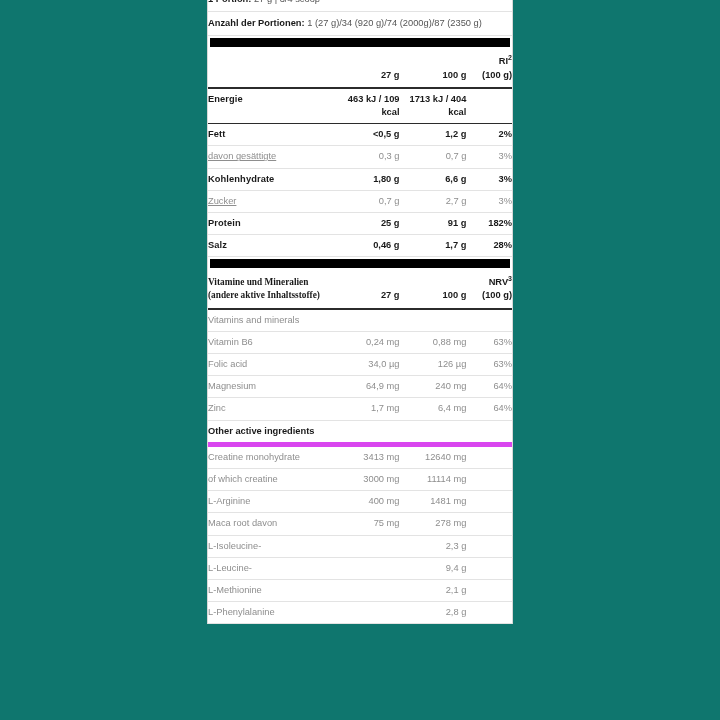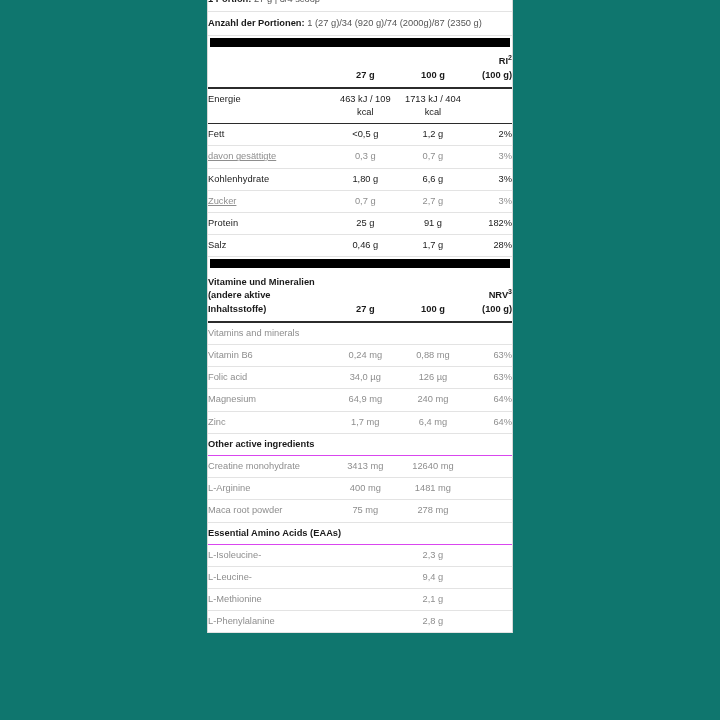--- a/index.html
+++ b/index.html
@@ -44,25 +44,25 @@
     color: #8e8e8e;
     font-weight: normal;
   }
   
   col.c-name  { width: 40.5%; }
   col.c-v1    { width: 22.5%; }
   col.c-v2    { width: 22.0%; }
   col.c-v3    { width: 15.0%; }
 
   td.name { padding-left: 5px; text-align: left; }
-  td.val  { text-align: center; padding-right: 7px; }
+  td.val  { text-align: right; padding-right: 7px; }
   td.val3 { text-align: right; padding-right: 5px; }
 
   
-  tr.strong td { color: #1a1a1a; font-weight: normal; }
+  tr.strong td { color: #1a1a1a; font-weight: bold; }
   tr.strong td.name { letter-spacing: 0.1px; }
 
   
   td.sub { padding-left: 14px; text-decoration: underline; }
 
   
   tr.rule td { border-bottom: 1px solid #2b2b2b; }
 
   
   tr.info td {
@@ -86,30 +86,30 @@
   }
   
   tr.colhead td {
     color: #1a1a1a;
     font-weight: bold;
     border-bottom: 2px solid #2b2b2b;
     padding-top: 8px;
     padding-bottom: 5px;
     vertical-align: bottom;
   }
-  tr.colhead td.name { font-weight: bold; }
+  tr.colhead td.name { font-weight: bold; font-family: Liberation Serif, serif; }
   sup { font-size: 7px; vertical-align: super; line-height: 0; }
 
   .nowrapish { white-space: normal; }
 
   
   tr.section td {
     color: #1a1a1a;
     font-weight: bold;
-    border-bottom: 1px solid #d946ef;
+    border-bottom: 5px solid #d946ef;
   }
 </style>
 </head>
 <body>
 
 <div id="page">
   <div id="panel">
     <table class="nut">
       <colgroup>
         <col class="c-name">
@@ -246,36 +246,39 @@
           <td class="name" colspan="4">Other active ingredients</td>
         </tr>
 
         <tr>
           <td class="name">Creatine monohydrate</td>
           <td class="val">3413 mg</td>
           <td class="val">12640 mg</td>
           <td class="val3"></td>
         </tr>
         <tr>
+          <td class="name">of which creatine</td>
+          <td class="val">3000 mg</td>
+          <td class="val">11114 mg</td>
+          <td class="val3"></td>
+        </tr>
+        <tr>
           <td class="name">L-Arginine</td>
           <td class="val">400 mg</td>
           <td class="val">1481 mg</td>
           <td class="val3"></td>
         </tr>
         <tr>
-          <td class="name">Maca root powder</td>
+          <td class="name">Maca root davon</td>
           <td class="val">75 mg</td>
           <td class="val">278 mg</td>
           <td class="val3"></td>
         </tr>
 
 
-        <tr class="section">
-          <td class="name" colspan="4">Essential Amino Acids (EAAs)</td>
-        </tr>
 
         <tr>
           <td class="name">L-Isoleucine-</td>
           <td class="val"></td>
           <td class="val">2,3 g</td>
           <td class="val3"></td>
         </tr>
         <tr>
           <td class="name">L-Leucine-</td>
           <td class="val"></td>

